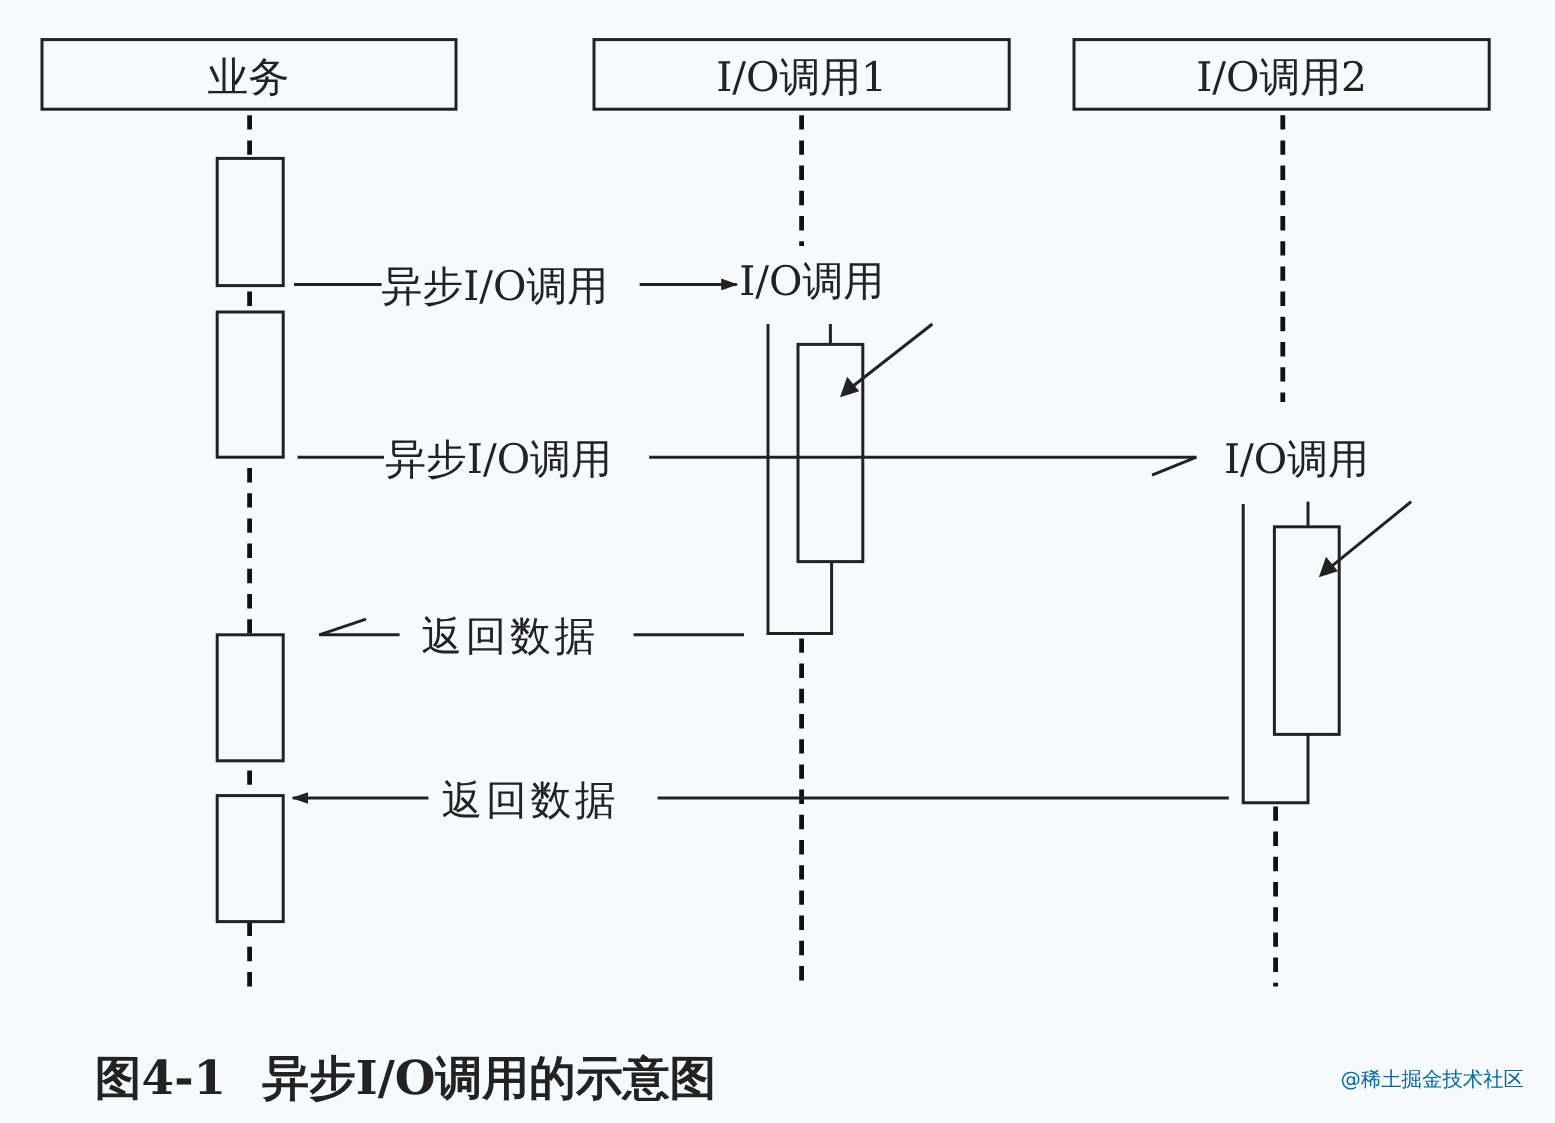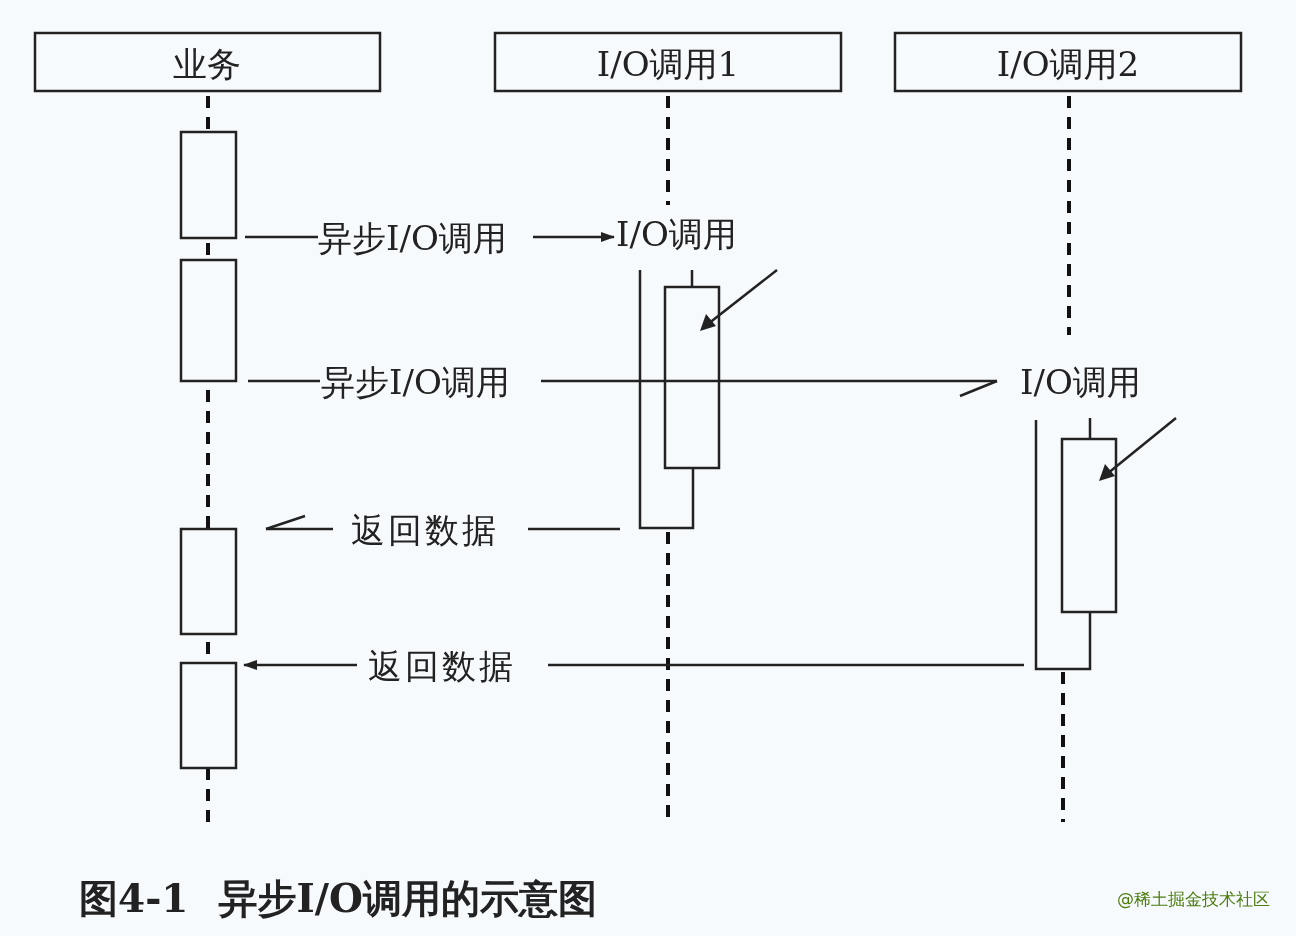--- a/index.html
+++ b/index.html
@@ -16,21 +16,21 @@
       position: absolute; left: 36px; top: 872px;
       font-family: "DejaVu Serif", "Liberation Serif", serif;
       font-weight: bold; font-size: 39px; color: #222;
       letter-spacing: 0px;
       margin-left: 43px;
     }
     .caption .num { margin-right: 30px; }
     .watermark {
       position: absolute; right: 26px; top: 888px;
       font-family: "DejaVu Sans", "Liberation Sans", sans-serif;
-      font-size: 17px; color: #4d7c0f;
+      font-size: 17px; color: #0369a1;
     }
   </style>
 </head>
 <body>
 
 <svg id="diagram" width="1296" height="860" viewBox="0 0 1296 860">
   <defs>
     <marker id="arrow-filled" markerWidth="14" markerHeight="10" refX="13" refY="5" orient="auto" markerUnits="userSpaceOnUse">
       <path d="M0,0 L14,5 L0,10 Z" fill="#222"></path>
     </marker>

